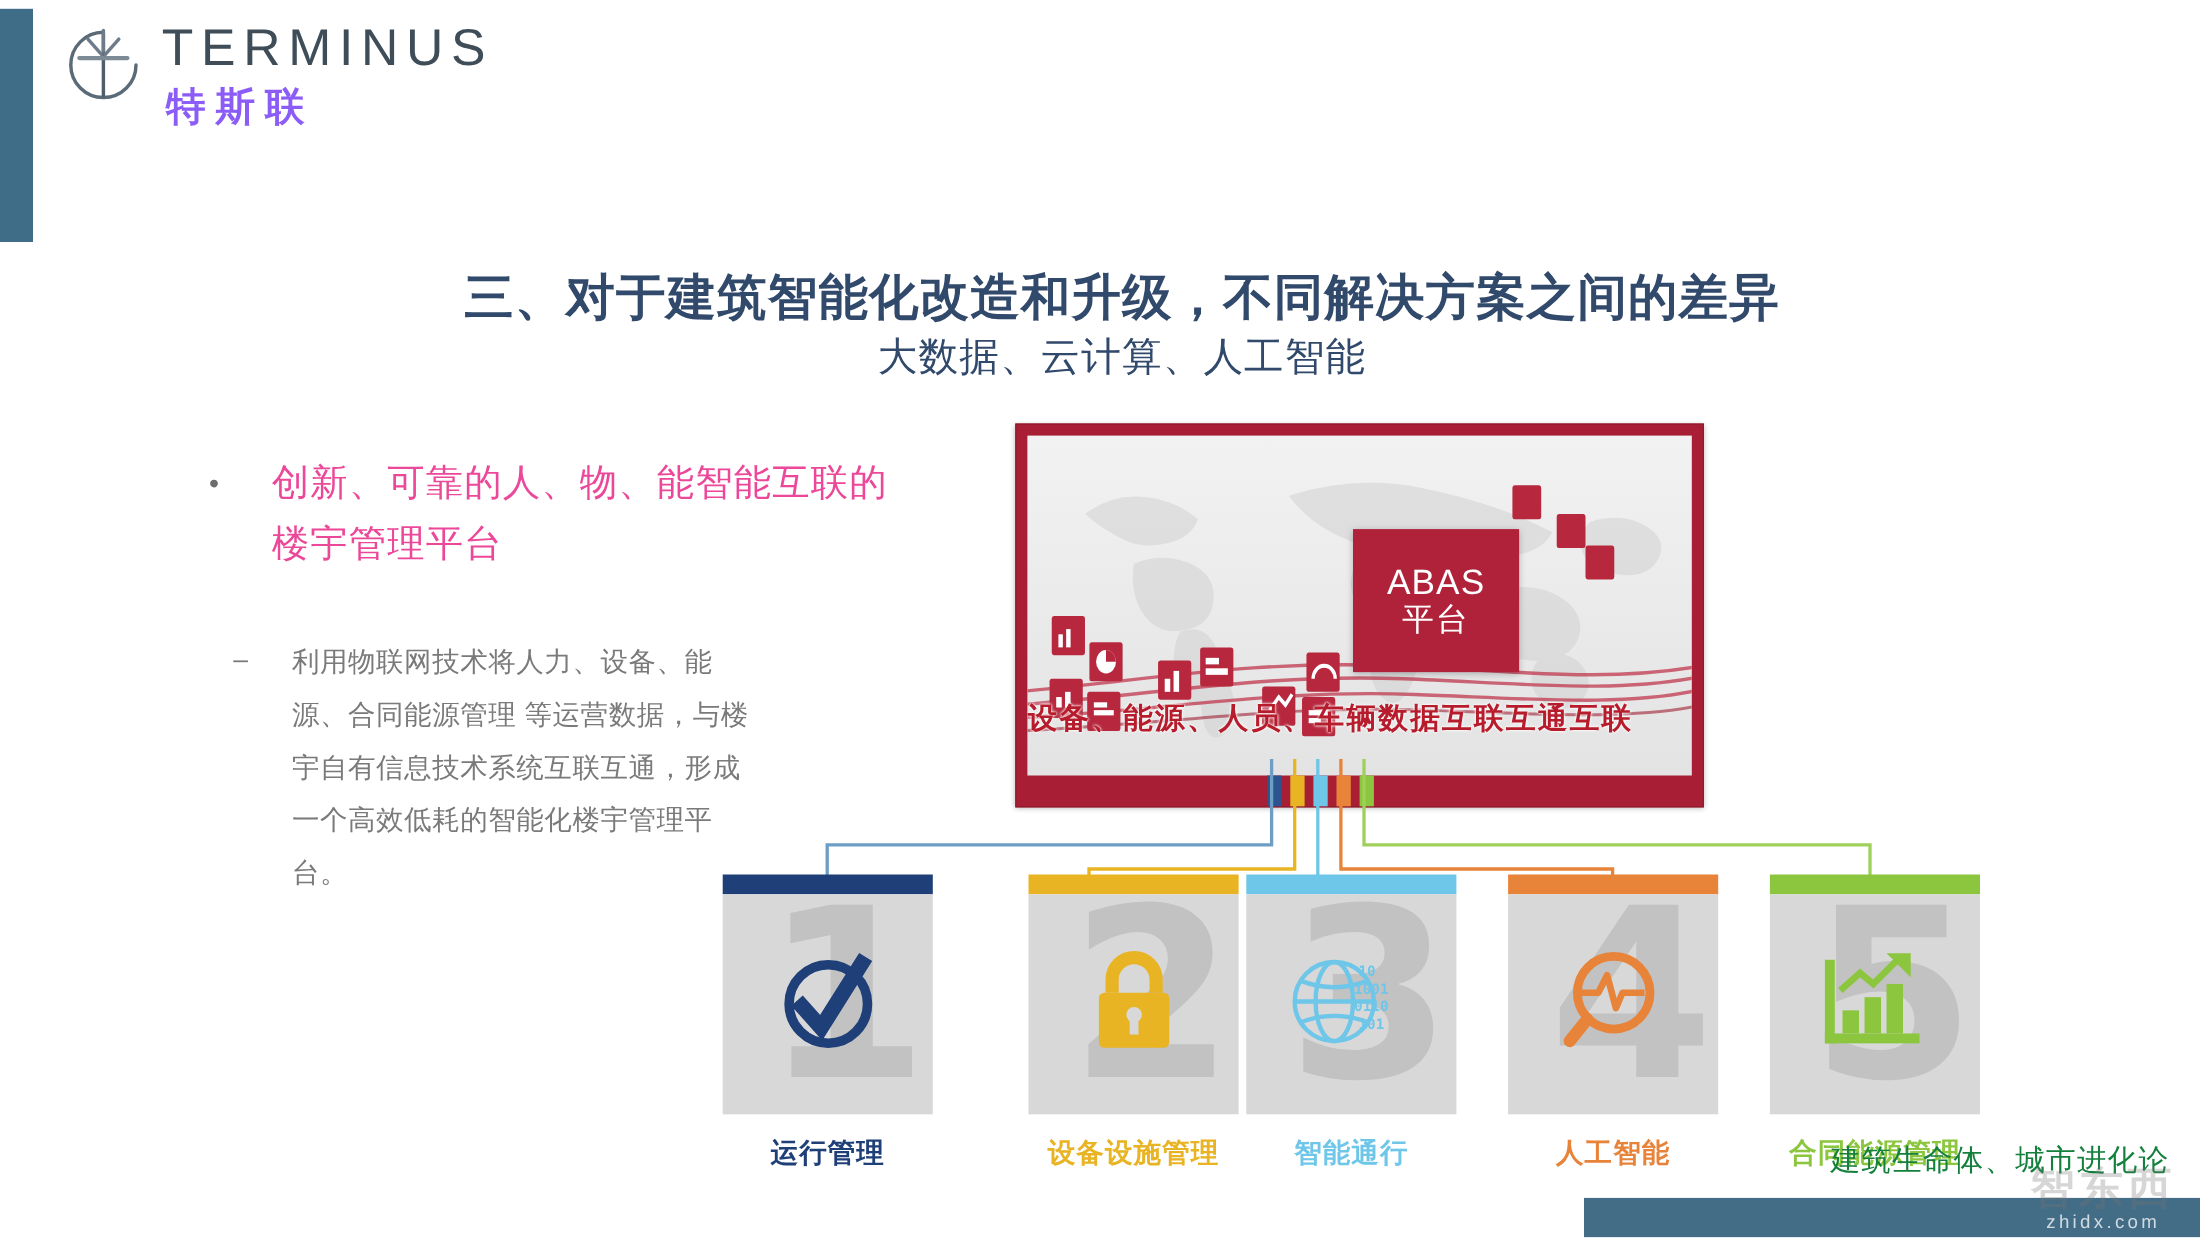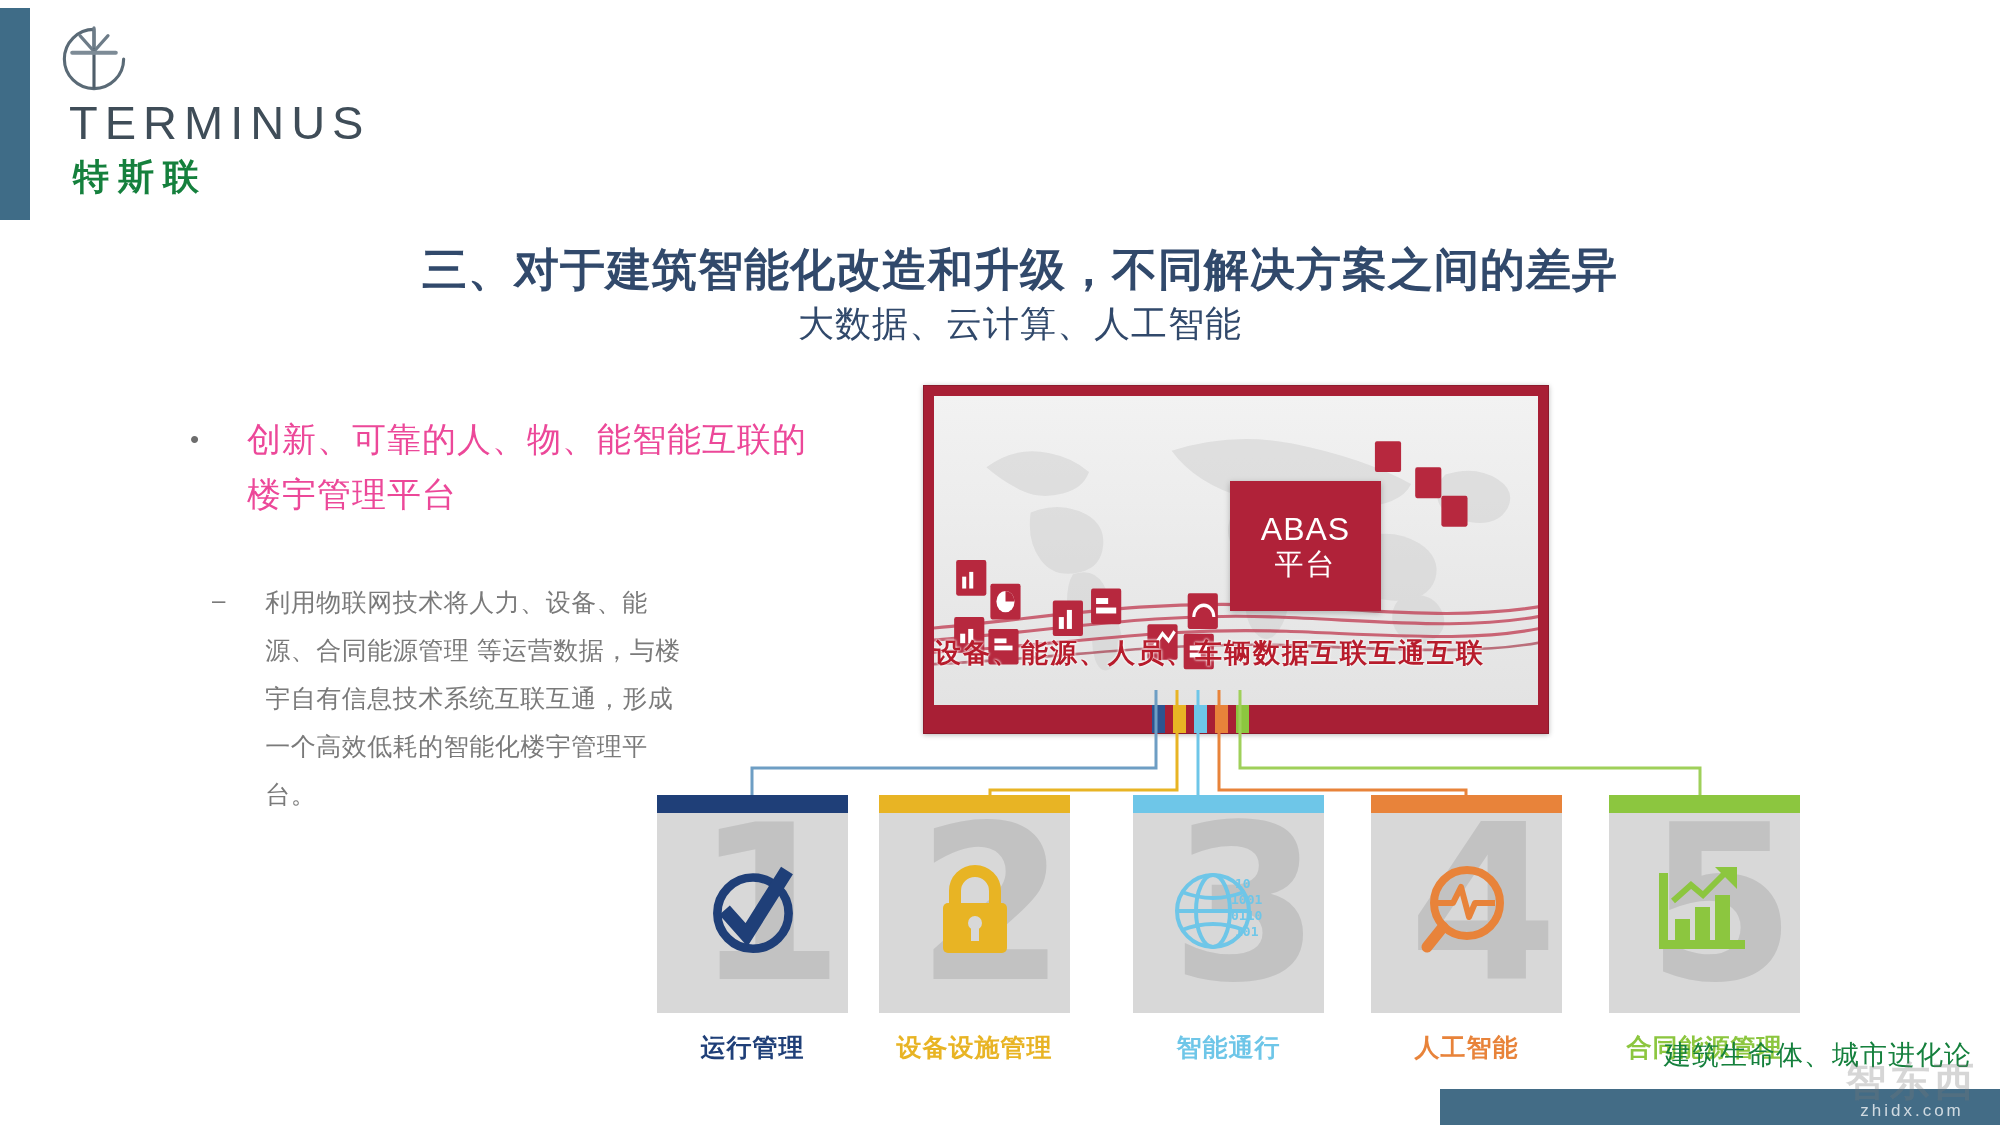--- a/index.html
+++ b/index.html
@@ -13,30 +13,30 @@
   }
   .slide{position:absolute;inset:0;background:#fff;overflow:hidden;}
 
   
   .accent-bar{
     position:absolute;left:0;top:8px;width:30px;height:212px;
     background:#3f6c87;
   }
 
   
-  .logo-block{position:absolute;left:55px;top:18px;display:flex;align-items:flex-start;flex-direction:column;}
+  .logo-block{position:absolute;left:55px;top:18px;display:flex;align-items:flex-start;}
   .logo-mark{width:78px;height:78px;flex:0 0 78px;margin-top:2px;}
   .logo-text-wrap{margin-left:14px;display:flex;flex-direction:column;}
   .logo-word{
     font-size:47px;letter-spacing:7px;color:#3f4d58;
     font-family:"Liberation Sans","DejaVu Sans",sans-serif;
     font-weight:400;line-height:1.05;
   }
   .logo-cn{
-    font-size:36px;letter-spacing:9px;color:#15803d;font-weight:700;
+    font-size:36px;letter-spacing:9px;color:#8b5cf6;font-weight:700;
     margin-top:10px;margin-left:4px;line-height:1.1;
   }
 
   
   .title-main{
     position:absolute;left:0;right:0;top:240px;text-align:center;
     font-size:45px;font-weight:700;color:#31496b;letter-spacing:1px;
     padding-left:40px;
   }
   .title-sub{
@@ -268,21 +268,21 @@
         <div class="glyph">
           <svg width="108" height="108" viewBox="0 0 100 100">
             <circle cx="50" cy="52" r="33" fill="none" stroke="#1f3f78" stroke-width="8"></circle>
             <path d="M28 54 l16 18 L78 18" fill="none" stroke="#1f3f78" stroke-width="13" stroke-linecap="square" stroke-linejoin="miter"></path>
           </svg>
         </div>
       </div>
       <div class="label" style="color:#1f3f78">运行管理</div>
     </div>
 
-    <div class="card" style="left:879px">
+    <div class="card" style="left:935px">
       <div class="bar" style="background:#e8b424"></div>
       <div class="body">
         <div class="ghost">2</div>
         <div class="glyph">
           <svg width="100" height="108" viewBox="0 0 100 108">
             <path d="M30 46 v-12 a20 20 0 0 1 40 0 v12" fill="none" stroke="#e8b424" stroke-width="12"></path>
             <rect x="18" y="46" width="64" height="50" rx="5" fill="#e8b424"></rect>
             <circle cx="50" cy="66" r="7" fill="#d8d8d8"></circle>
             <rect x="46" y="66" width="8" height="18" fill="#d8d8d8"></rect>
           </svg>

